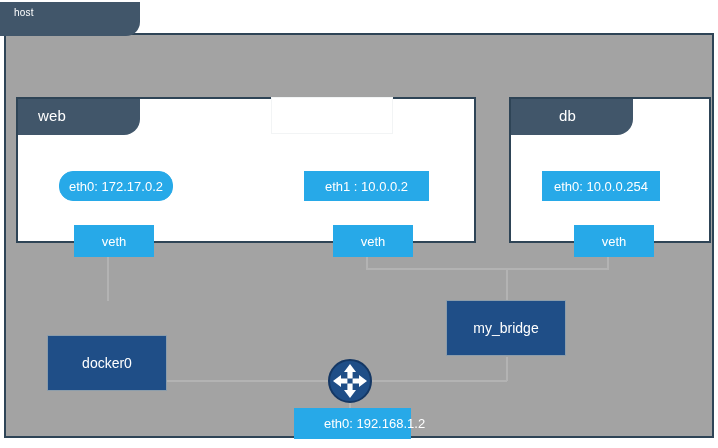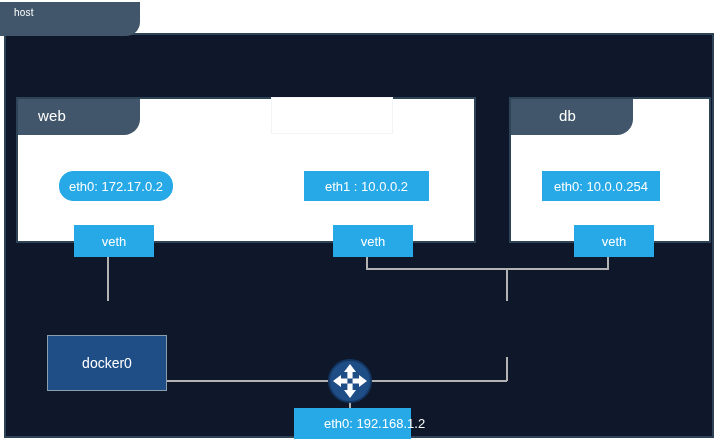--- a/index.html
+++ b/index.html
@@ -18,21 +18,21 @@
     overflow: hidden;
   }
 
   
   .host-panel {
     position: absolute;
     left: 4px;
     top: 33px;
     width: 710px;
     height: 405px;
-    background: #0f172a;
+    background: #a3a3a3;
     border: 2px solid #2e4456;
     box-sizing: border-box;
   }
   .host-tab {
     position: absolute;
     left: 0px;
     top: 2px;
     width: 140px;
     height: 34px;
     background: #41566a;
@@ -190,20 +190,21 @@
     <div class="nbox iface" style="left:536px; top:136px; width:118px;">eth0: 10.0.0.254</div>
 
     <div class="nbox veth" style="left:68px; top:190px;">veth</div>
 
     <div class="nbox veth" style="left:327px; top:190px;">veth</div>
 
     <div class="nbox veth" style="left:568px; top:190px;">veth</div>
 
     <div class="nbox bridge" style="left:41px; top:265px;margin-top:35px;">docker0</div>
 
+    <div class="nbox bridge" style="left:440px; top:265px;">my_bridge</div>
 
     <div class="router-icon" style="left:321px; top:323px;">
       <svg viewBox="0 0 46 46" width="46" height="46">
         <circle cx="23" cy="23" r="21" fill="#1f4e87" stroke="#143764" stroke-width="2"></circle>
         <g fill="#ffffff">
 
           <polygon points="23,6 29,14 25.6,14 25.6,20.4 20.4,20.4 20.4,14 17,14"></polygon>
 
           <polygon points="23,40 29,32 25.6,32 25.6,25.6 20.4,25.6 20.4,32 17,32"></polygon>
 

